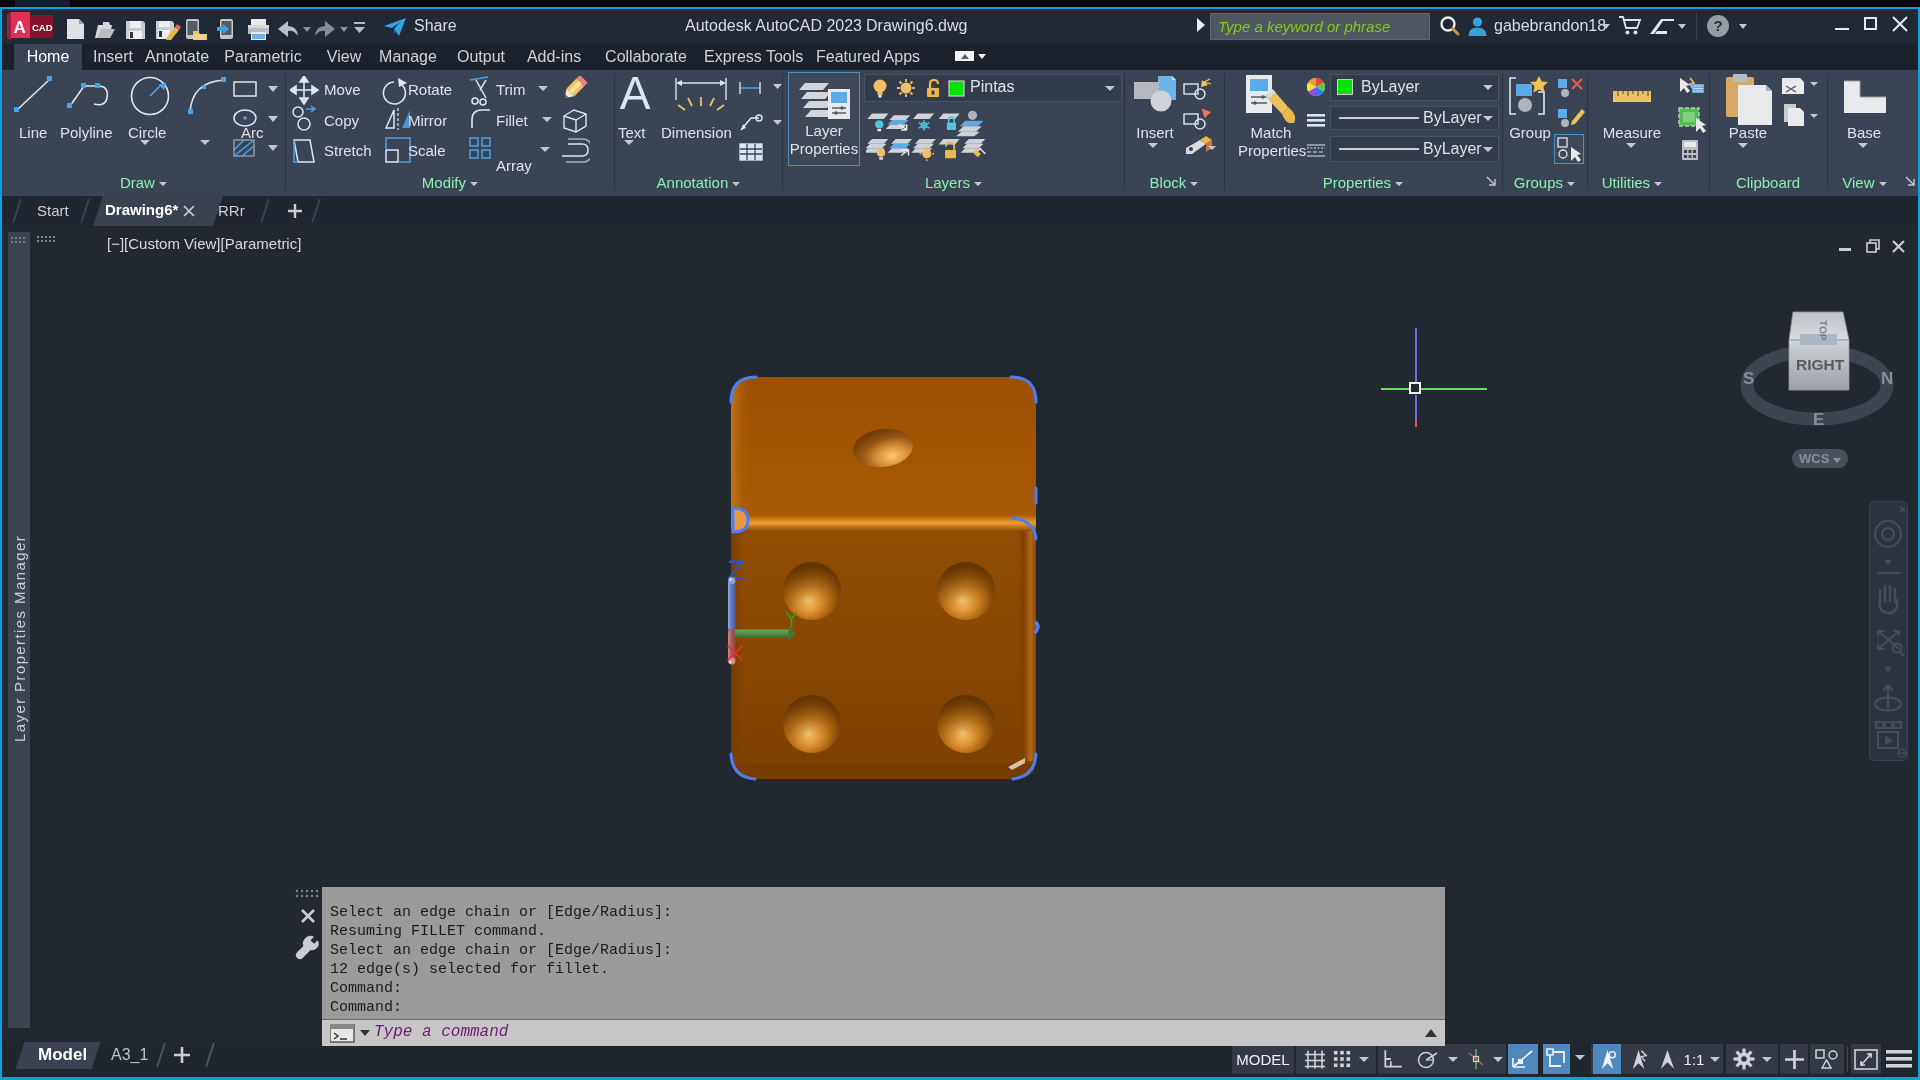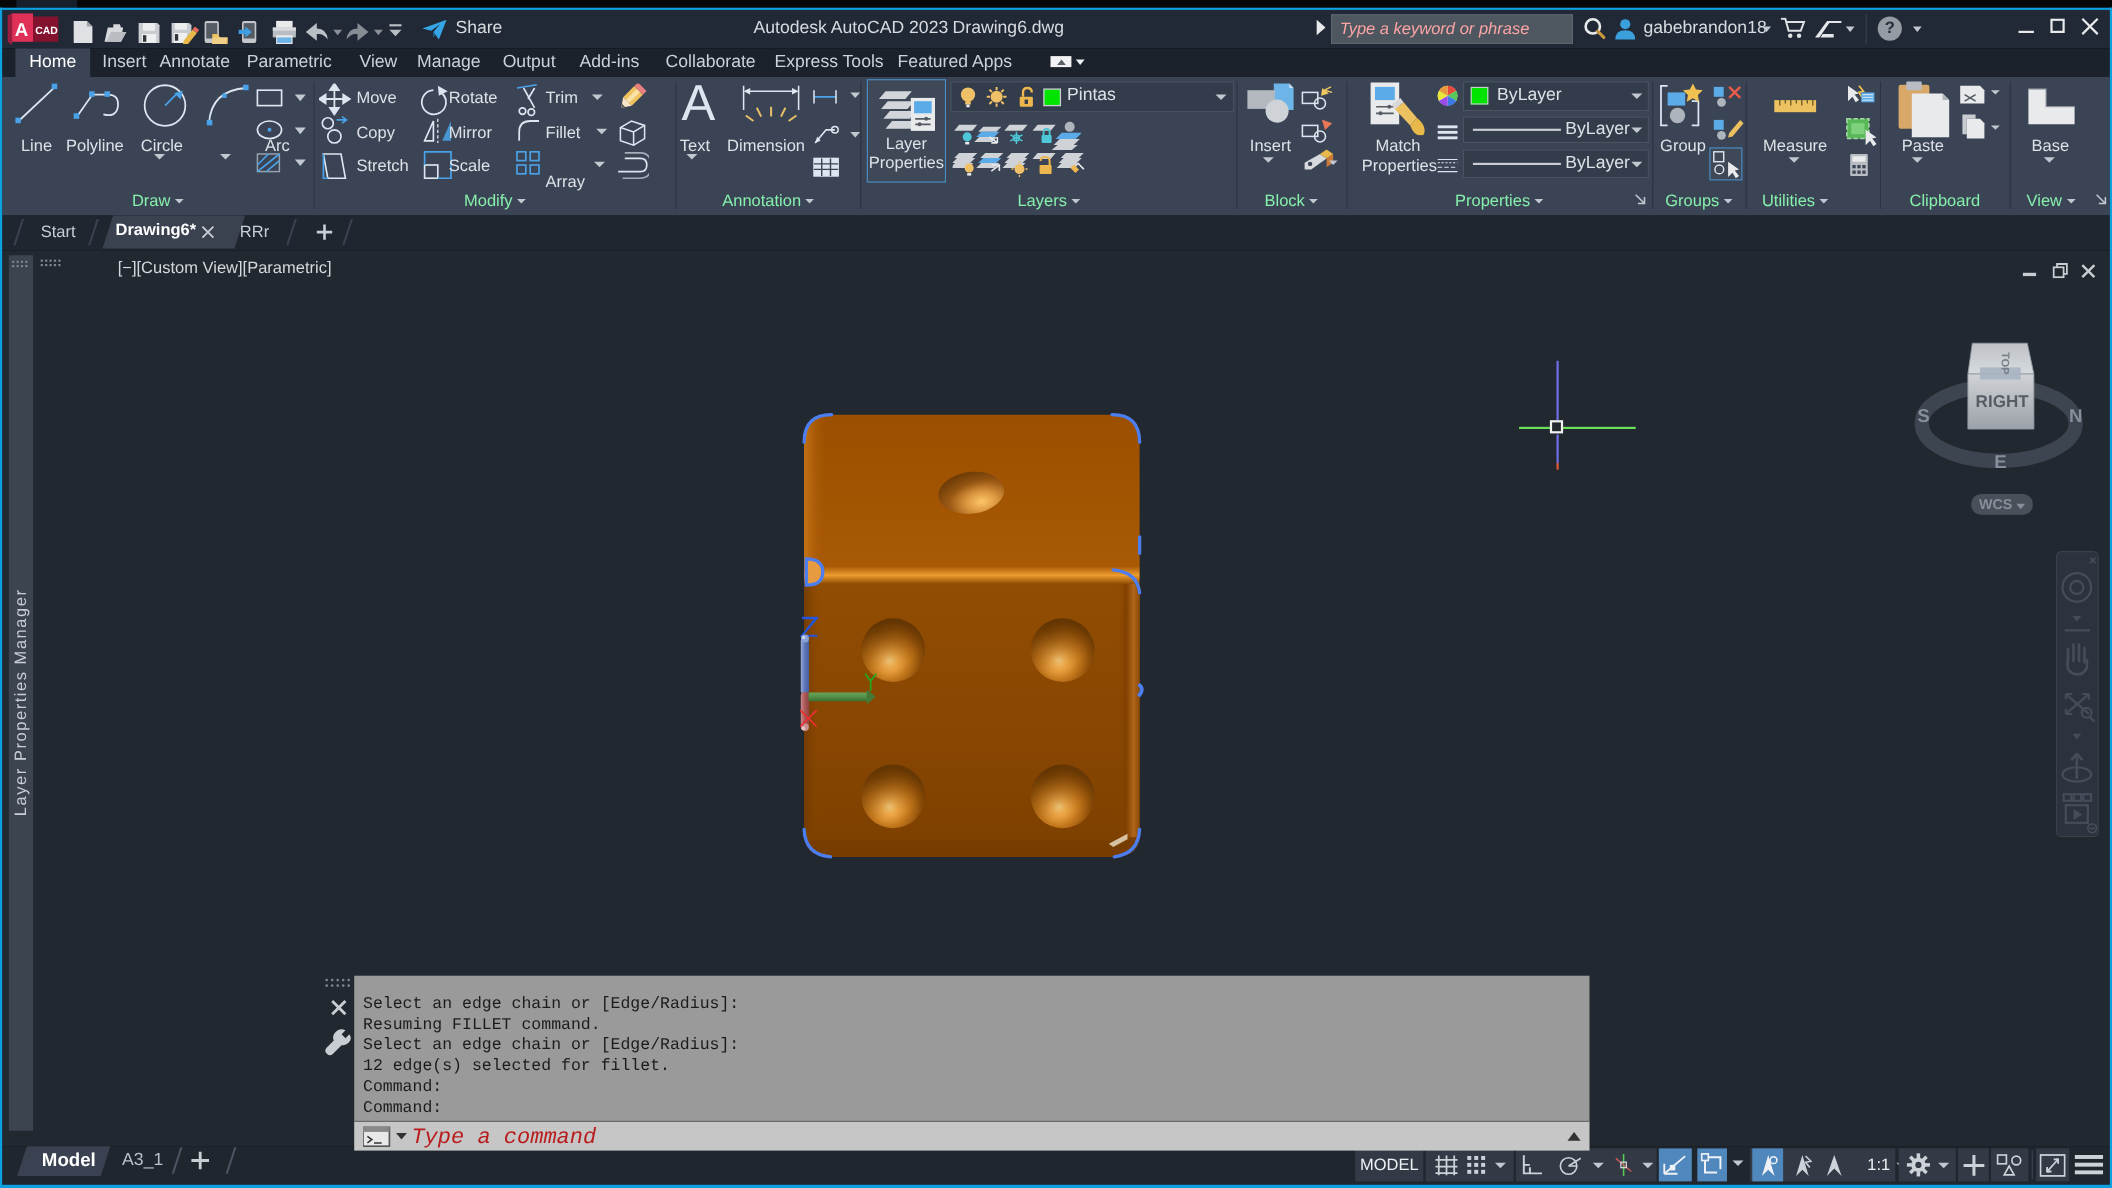--- a/index.html
+++ b/index.html
@@ -130,21 +130,21 @@
       <path d="M0 8 L22 0 L15 18 L10 11 L16 4 L8 10 Z" fill="#35a5e5"></path>
       <path d="M10 11 L10 16 L12 13 Z" fill="#1b76ab"></path>
     </svg>
     <div class="ttxt" style="left:412px;top:8px">Share</div>
     <div class="ttxt" style="left:683px;top:8px">Autodesk AutoCAD 2023</div>
     <div class="ttxt" style="left:864px;top:8px">Drawing6.dwg</div>
 
     <svg class="abs" style="left:1192px;top:8px" width="14" height="16" viewBox="0 0 14 16">
       <path d="M3 1 l8 7 l-8 7 z" fill="#e8eaec"></path>
     </svg>
-    <div class="abs" style="left:1208px;top:4px;width:220px;height:27px;background:#4e565f;border:1px solid #5d656f;color:#fca5a5;font-style:italic;font-size:15px;line-height:25px;padding-left:7px;">Type a keyword or phrase</div>
+    <div class="abs" style="left:1208px;top:4px;width:220px;height:27px;background:#4e565f;border:1px solid #5d656f;color:#84cc16;font-style:italic;font-size:15px;line-height:25px;padding-left:7px;">Type a keyword or phrase</div>
     <svg class="abs" style="left:1437px;top:6px" width="22" height="23" viewBox="0 0 22 23">
       <circle cx="9" cy="9" r="6.5" fill="none" stroke="#e8eaec" stroke-width="2.4"></circle>
       <path d="M13.5 13.5 L19 19" stroke="#c8963c" stroke-width="3" stroke-linecap="round"></path>
     </svg>
     <svg class="abs" style="left:1464px;top:6px" width="23" height="23" viewBox="0 0 23 23">
       <circle cx="11.5" cy="7" r="4.6" fill="#3aa0dc"></circle>
       <path d="M2.5 21 Q2.5 12.5 11.5 12.5 Q20.5 12.5 20.5 21 Z" fill="#3aa0dc"></path>
     </svg>
     <div class="ttxt" style="left:1492px;top:8px">gabebrandon18</div>
     <div class="abs" style="left:1600px;top:15px;width:0;height:0;border-left:4px solid transparent;border-right:4px solid transparent;border-top:5px solid #c2c8d0;"></div>
@@ -951,21 +951,21 @@
       <svg width="23" height="23" viewBox="0 0 24 24">
           <path d="M5 22 L11 2 L17 22 L11 16 Z" fill="#ccd2d8"></path>
           <path d="M14 3 l5 5 l-5 1 l4 5" stroke="#ccd2d8" stroke-width="1.5" fill="none"></path>
         </svg>
     </div>
     <div class="sbox" style="left:1652px;width:26px;background:none;">
       <svg width="21" height="23" viewBox="0 0 22 24">
           <path d="M4 22 L11 2 L18 22 L11 15 Z" fill="#ccd2d8"></path>
         </svg>
     </div>
-    <div class="sbox" style="left:1678px;width:44px;background:none;font-size:15px;color:#eef1f4;margin-left:14px;">1:1 <span class="caret" style="margin-left:6px;"></span></div>
+    <div class="sbox" style="left:1678px;width:44px;background:none;font-size:15px;color:#eef1f4;">1:1 <span class="caret" style="margin-left:6px;"></span></div>
     <div class="sbox" style="left:1724px;width:52px;">
       <svg width="22" height="22" viewBox="0 0 22 22">
           <g fill="#ccd2d8">
             <circle cx="11" cy="11" r="6.5"></circle>
             <rect x="9.4" y="0.5" width="3.2" height="4.5"></rect>
             <rect x="9.4" y="17" width="3.2" height="4.5"></rect>
             <rect x="0.5" y="9.4" width="4.5" height="3.2"></rect>
             <rect x="17" y="9.4" width="4.5" height="3.2"></rect>
             <rect x="9.4" y="0.5" width="3.2" height="4.5" transform="rotate(45 11 11)"></rect>
             <rect x="9.4" y="17" width="3.2" height="4.5" transform="rotate(45 11 11)"></rect>
@@ -1007,20 +1007,20 @@
     </div>
   </div>
   <div id="cmdmain" class="abs">Select an edge chain or [Edge/Radius]:<br>Resuming FILLET command.<br>Select an edge chain or [Edge/Radius]:<br>12 edge(s) selected for fillet.<br>Command:<br>Command:</div>
   <div id="cmdinput" class="abs">
     <svg class="abs" style="left:8px;top:4px" width="26" height="19" viewBox="0 0 26 19">
       <rect x="0" y="0" width="24" height="18" fill="#e8e8e8" stroke="#555" stroke-width="1.5"></rect>
       <rect x="0" y="0" width="24" height="5" fill="#888"></rect>
       <path d="M4 9 l4 3 l-4 3 M10 15 l7 0" stroke="#333" stroke-width="1.4" fill="none"></path>
     </svg>
     <div class="abs" style="left:38px;top:10px;width:0;height:0;border-left:5px solid transparent;border-right:5px solid transparent;border-top:6px solid #333;"></div>
-    <div class="abs" style="left:52px;top:3px;font-size:20px;font-style:italic;color:#b91c1c;font-family:'Liberation Mono',monospace;">Type a command</div>
+    <div class="abs" style="left:52px;top:3px;font-size:16px;font-style:italic;color:#701a75;font-family:'Liberation Mono',monospace;">Type a command</div>
     <div class="abs" style="left:1103px;top:9px;width:0;height:0;border-left:6px solid transparent;border-right:6px solid transparent;border-bottom:8px solid #333;"></div>
   </div>
   <div id="bTop" class="abs"></div>
   <div id="bLeft" class="abs"></div>
   <div id="bRight" class="abs"></div>
   <div id="bBot" class="abs"></div>
 </div>
 
 </body></html>

